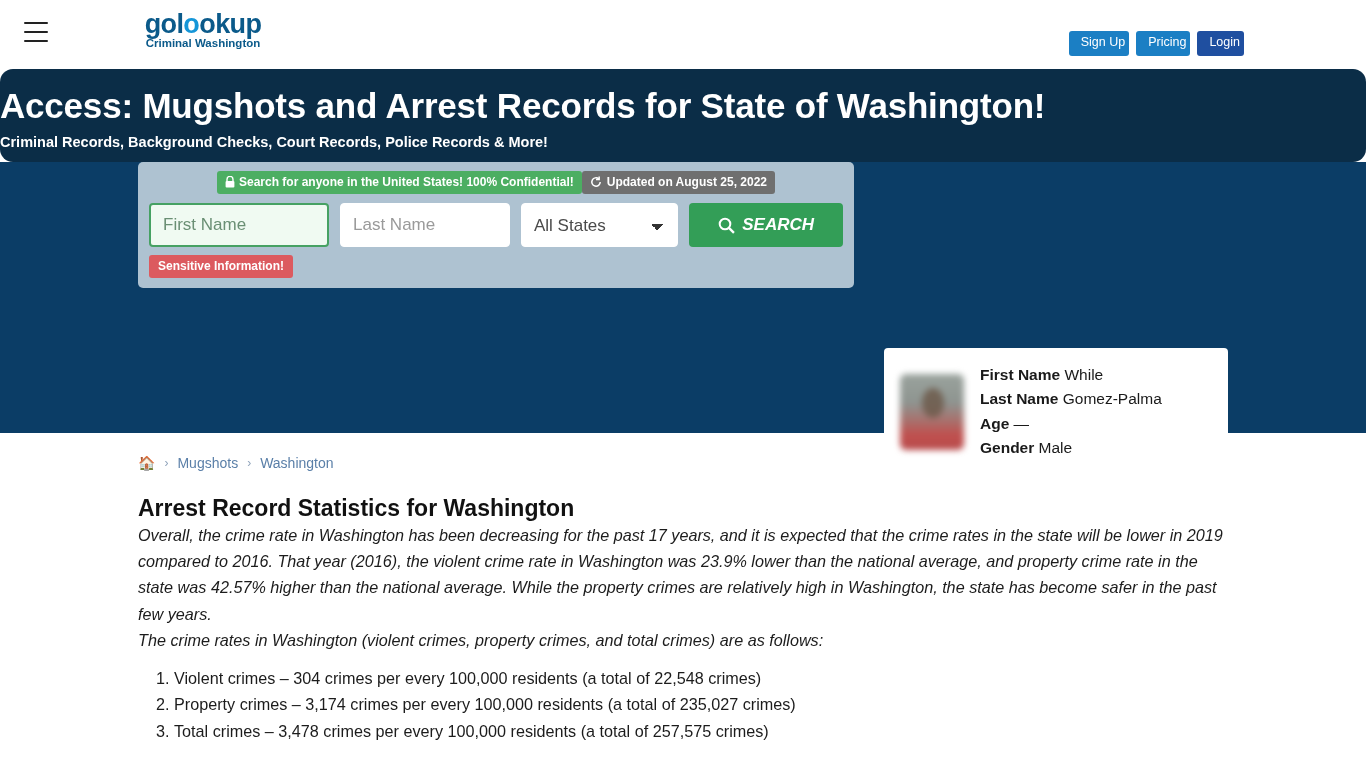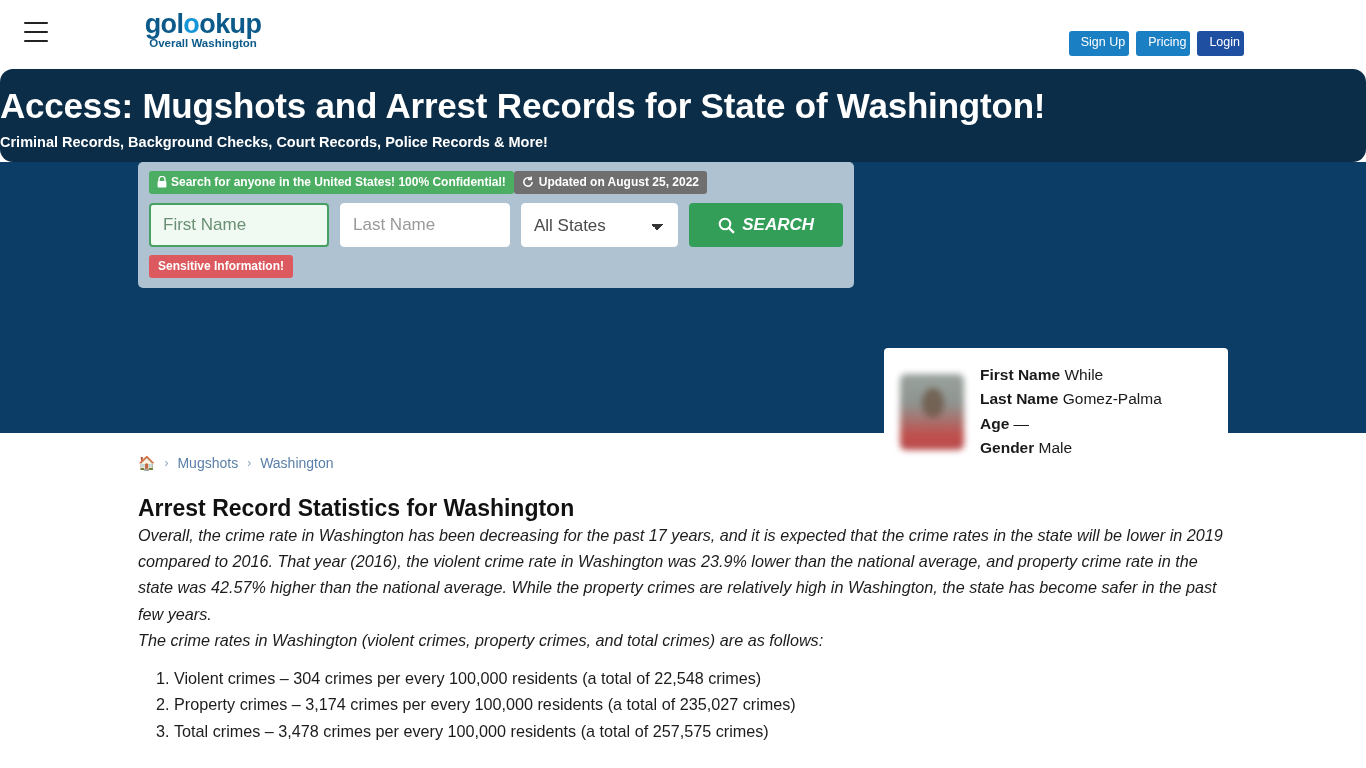--- a/index.html
+++ b/index.html
@@ -116,21 +116,21 @@
     position: absolute;
     left: 138px;
     top: 0px;
     width: 716px;
     background: #aec2d1;
     border-radius: 5px;
     padding: 9px 11px 10px 11px;
   }
   .panel-row1 {
     display: flex;
-    justify-content: flex-start;
+    justify-content: center;
     align-items: flex-start;
   }
   .badge-conf {
     background: #4cae62;
     color: #ffffff;
     font-size: 12px;
     font-weight: bold;
     padding: 4px 8px 5px 8px;
     border-radius: 3px;
     display: inline-flex;
@@ -323,21 +323,21 @@
 
 <div class="topbar">
   <div class="hamburger">
     <span></span>
     <span></span>
     <span></span>
   </div>
 
   <div class="brand">
     <div class="brand-logo"><span>gol</span><span class="o-hl">o</span><span>okup</span></div>
-    <div class="brand-sub">Overall Washington</div>
+    <div class="brand-sub">Criminal Washington</div>
   </div>
 
   <div class="navbtns">
     <button class="navbtn signup">Sign Up</button>
     <button class="navbtn pricing">Pricing</button>
     <button class="navbtn login">Login</button>
   </div>
 </div>
 
 <div class="hero-top">

